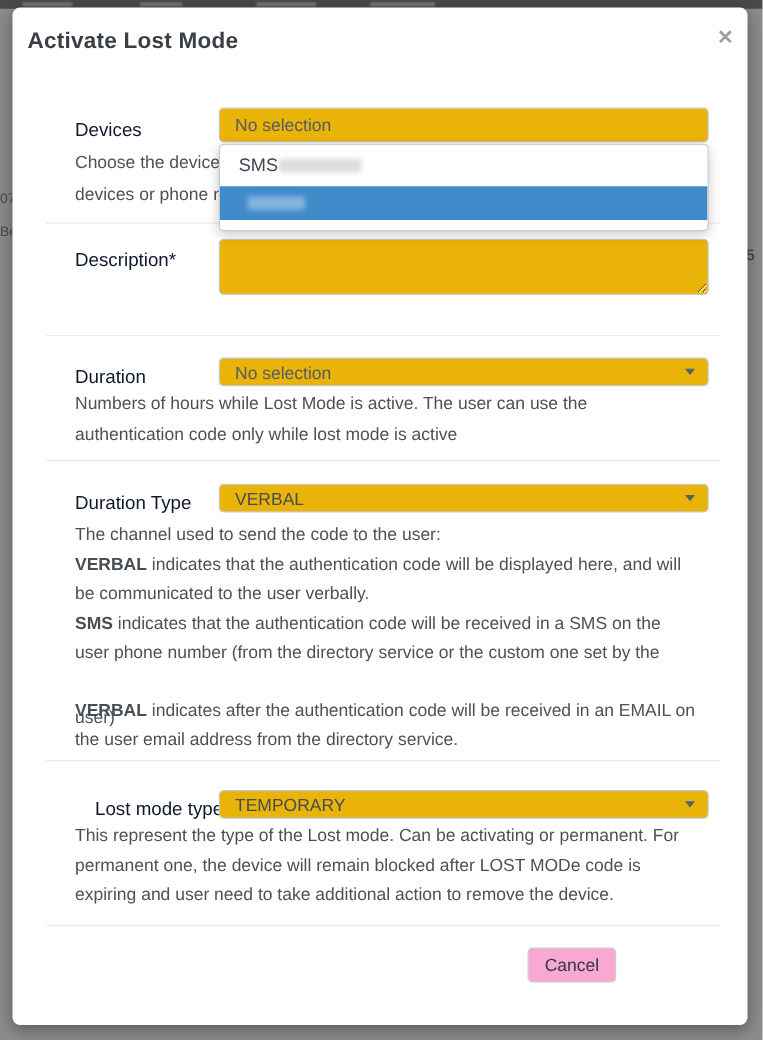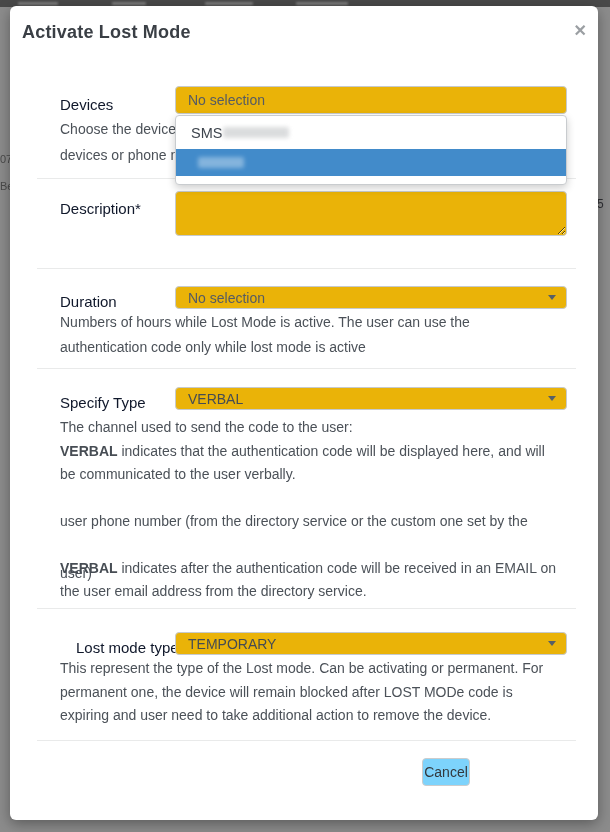--- a/index.html
+++ b/index.html
@@ -54,21 +54,21 @@
   .redact{display:inline-block;margin-left:1px;width:66px;height:11px;background:#c3c6c8;
     border-radius:2px;filter:blur(2px);opacity:.6;}
   .dd-item.sel{height:27px;background:#428bca;padding-left:0;position:relative;}
   .redact2{position:absolute;left:22px;top:8px;width:46px;height:11px;background:#d4e6f4;
     border-radius:2px;filter:blur(2px);opacity:.45;}
 
   
   .btn{position:absolute;top:752px;height:28px;box-sizing:border-box;border-radius:4px;
     display:flex;align-items:center;justify-content:center;font-size:14px;cursor:pointer;
     font-family:"Liberation Sans",sans-serif;}
-  .btn-cancel{left:412px;width:48px;background:#7dd3fc;border:1px solid #cccccc;color:#33383d;}
+  .btn-cancel{left:412px;width:71px;background:#f9a8d4;border:1px solid #cccccc;color:#33383d;}
   .btn-activate{left:487px;width:79px;background:#97e3cd;border:1px solid #8ddfc7;color:#ffffff;}
 </style>
 </head>
 <body>
 
 <div class="topbar">
   <div class="topblob" style="left:18px;width:40px;"></div>
   <div class="topblob" style="left:112px;width:34px;"></div>
   <div class="topblob" style="left:205px;width:48px;"></div>
   <div class="topblob" style="left:296px;width:52px;"></div>
@@ -111,33 +111,36 @@
 
   <div class="field-label" style="top:287px;">Duration</div>
   <div class="ctrl select placeholder" style="top:280px;">
     <span class="val">No selection</span>
     <span class="caret"></span>
   </div>
   <div class="help" style="top:308px;">Numbers of hours while Lost Mode is active. The user can use the</div>
   <div class="help" style="top:333px;">authentication code only while lost mode is active</div>
   <div class="divider" style="top:362px;"></div>
 
-  <div class="field-label" style="top:388px;">Specify Type</div>
+  <div class="field-label" style="top:388px;">Duration Type</div>
   <div class="ctrl select" style="top:381px;">
     <span class="val">VERBAL</span>
     <span class="caret"></span>
   </div>
   <div class="help" style="top:413px;">
     <b></b><span>The channel used to send the code to the user:</span>
   </div>
   <div class="help" style="top:437px;">
     <b>VERBAL</b><span> indicates that the authentication code will be displayed here, and will</span>
   </div>
   <div class="help" style="top:460px;">
     <b></b><span>be communicated to the user verbally.</span>
+  </div>
+  <div class="help" style="top:484px;">
+    <b>SMS</b><span> indicates that the authentication code will be received in a SMS on the</span>
   </div>
   <div class="help" style="top:507px;">
     <b></b><span>user phone number (from the directory service or the custom one set by the</span>
   </div>
   <div class="help" style="top:559px;text-align:center;">
     <b></b><span>user)</span>
   </div>
   <div class="help" style="top:554px;">
     <b>VERBAL</b><span> indicates after the authentication code will be received in an EMAIL on</span>
   </div>

